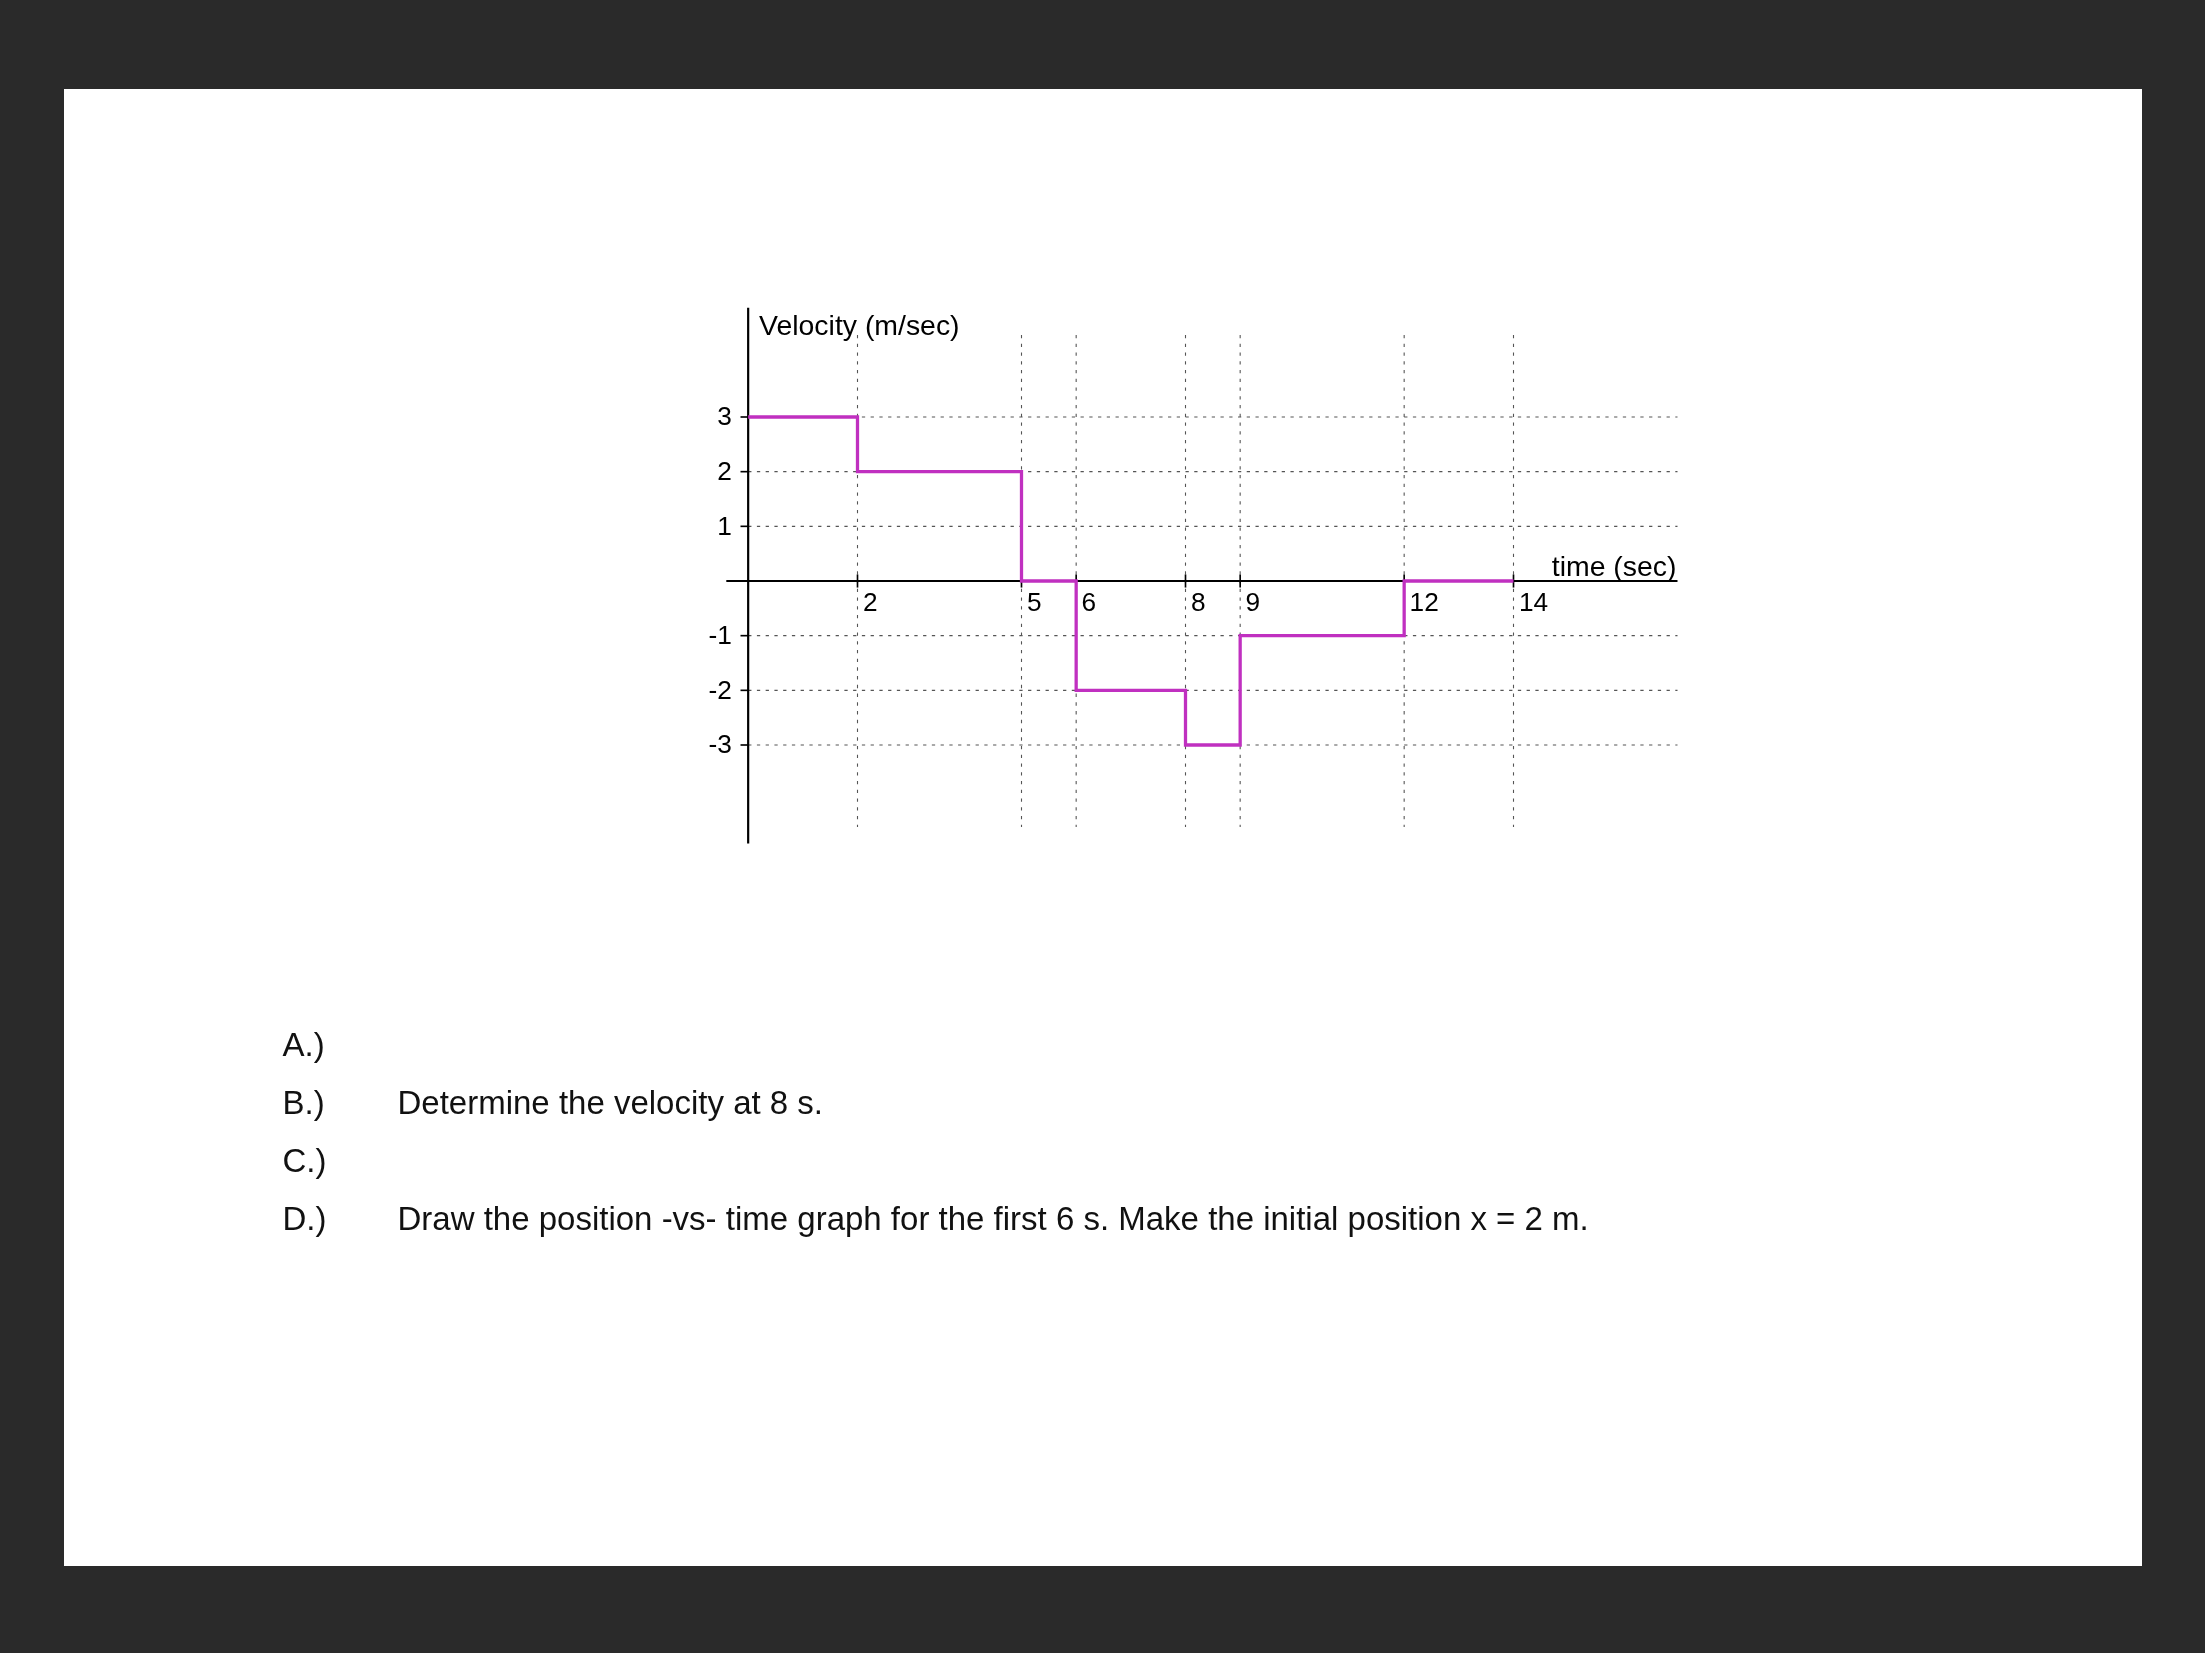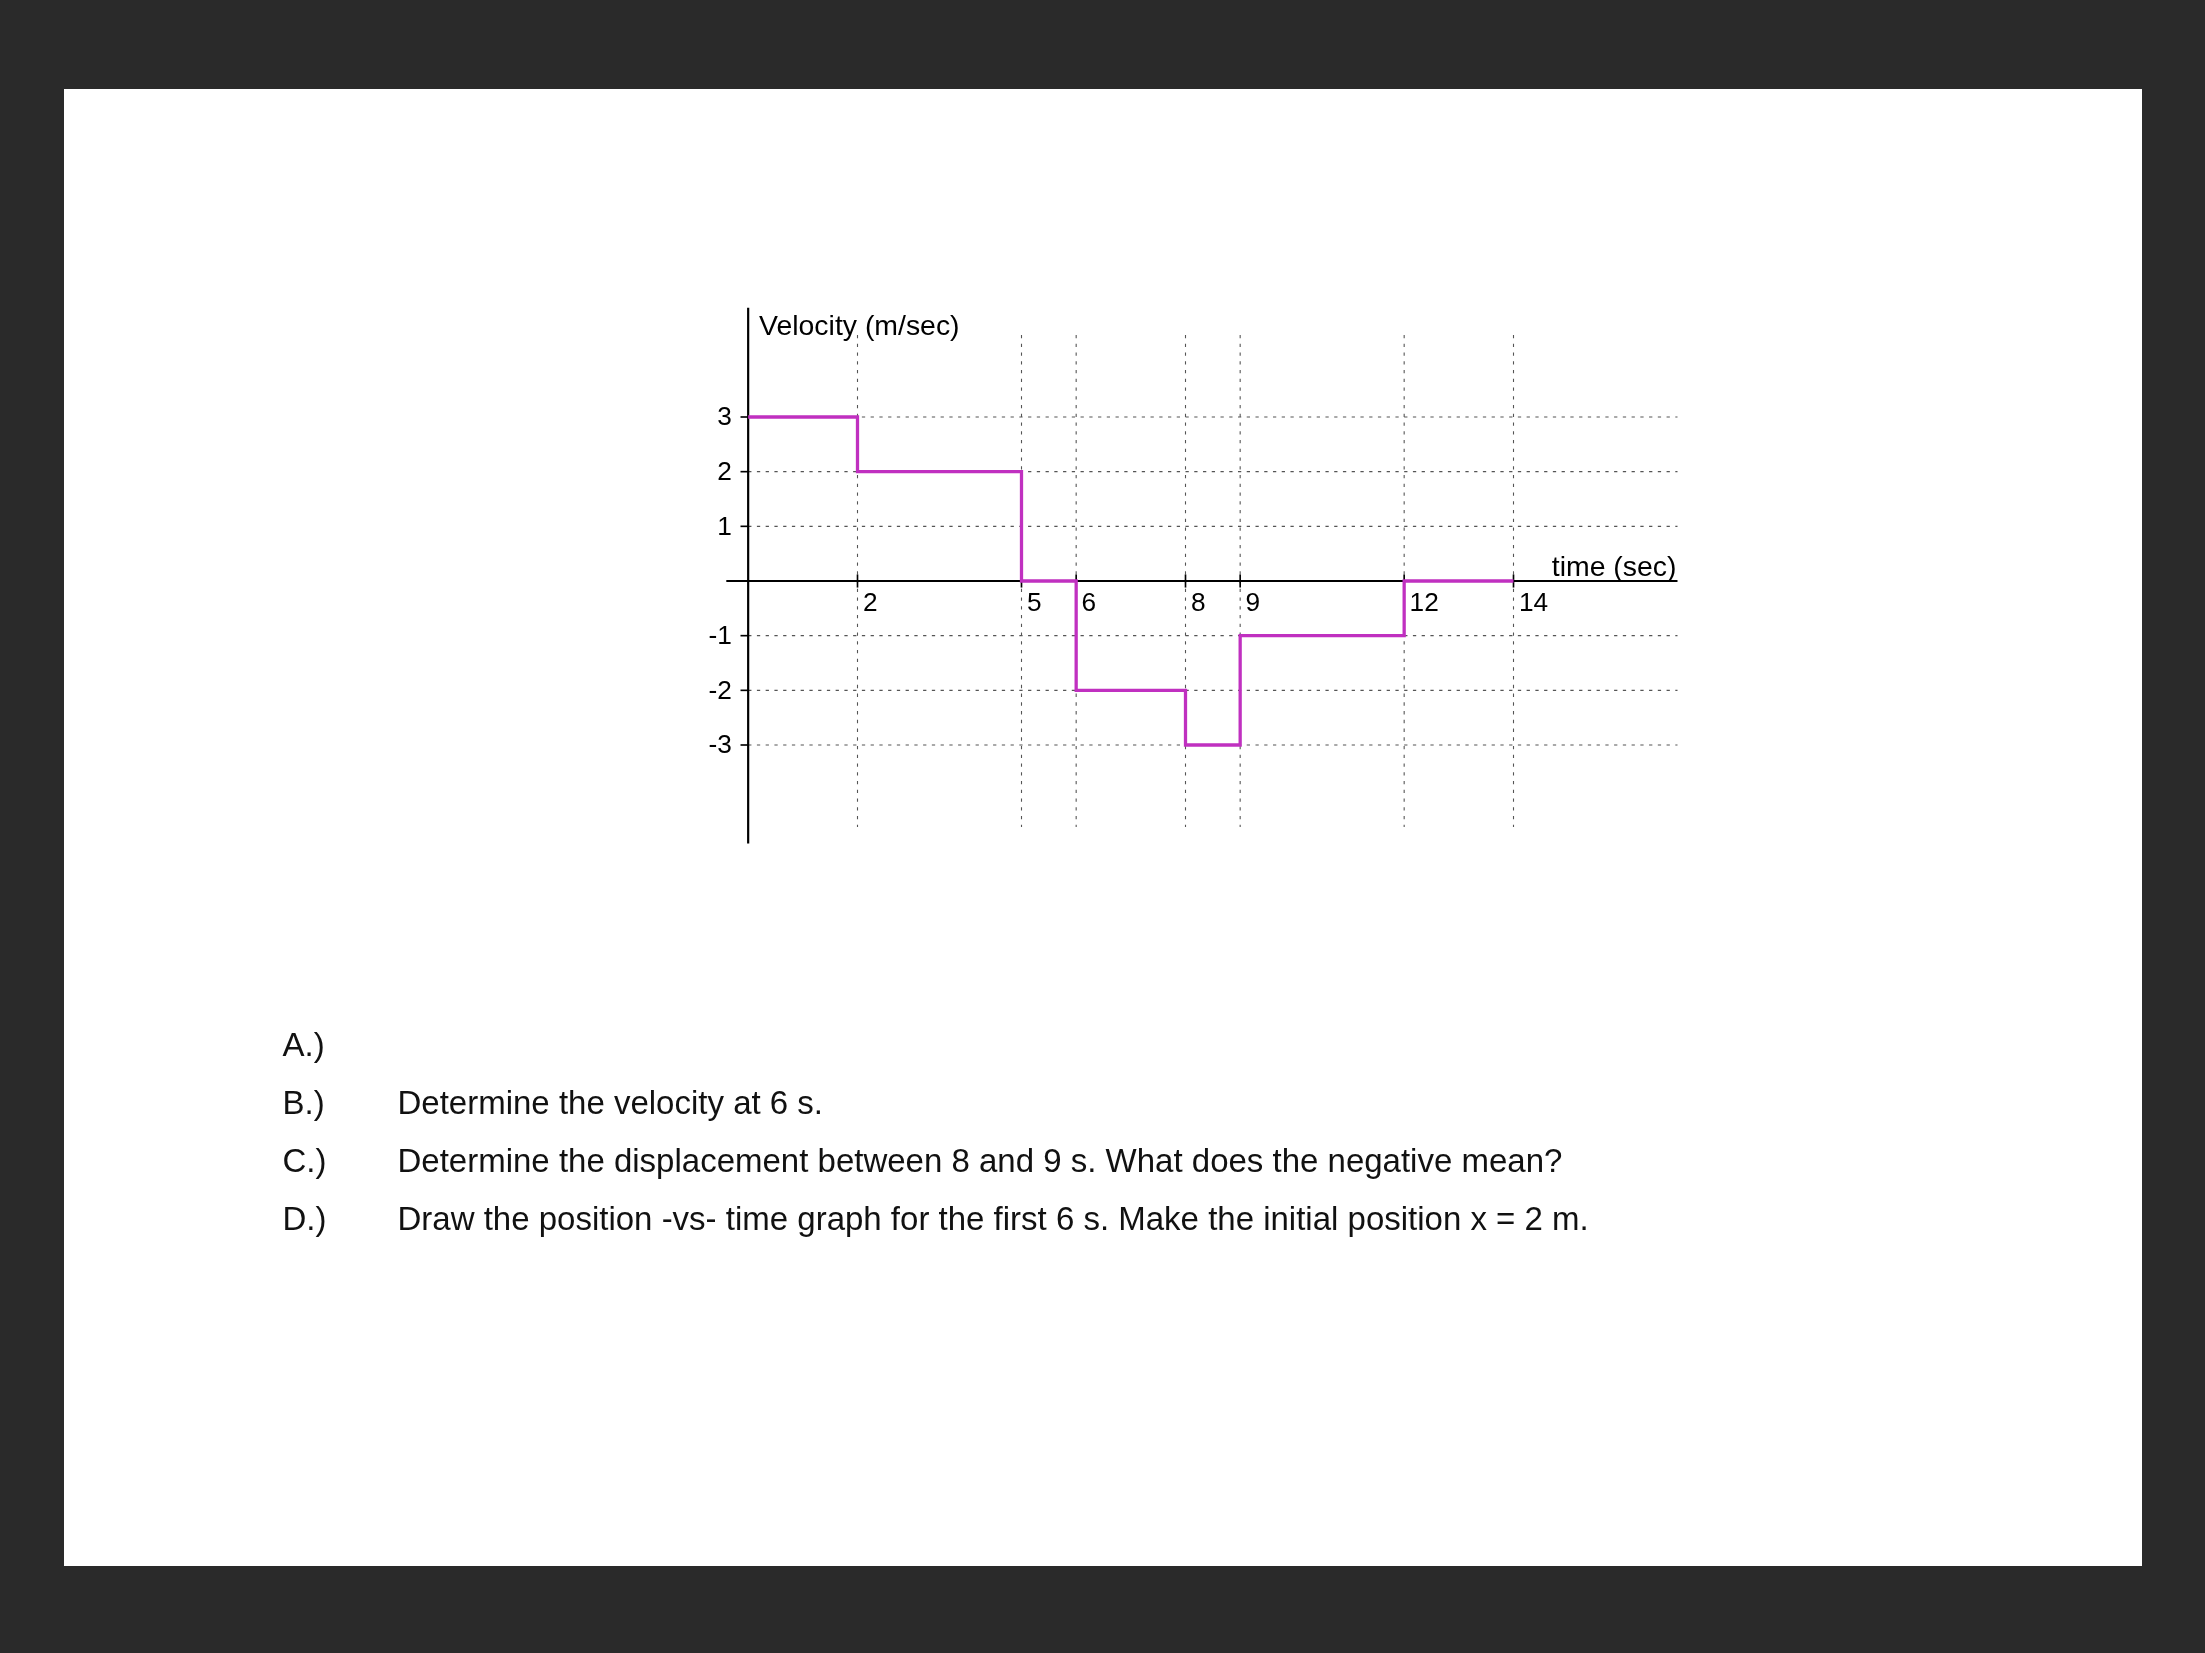--- a/index.html
+++ b/index.html
@@ -114,25 +114,24 @@
       </g>
     </svg>
   </div>
 
   <div class="questions">
     <div class="row">
       <span class="q-label">A.)</span>
     </div>
     <div class="row">
       <span class="q-label">B.)</span>
-      <span class="q-text">Determine the velocity at 6 s.</span>
+      <span class="q-text">Determine the velocity at 8 s.</span>
     </div>
     <div class="row">
       <span class="q-label">C.)</span>
-      <span class="q-text">Determine the displacement between 8 and 9 s.  What does the negative mean?</span>
     </div>
     <div class="row">
       <span class="q-label">D.)</span>
       <span class="q-text">Draw the position -vs- time graph for the first 6 s.  Make the initial position x = 2 m.</span>
     </div>
   </div>
 
 </div>
 
 

